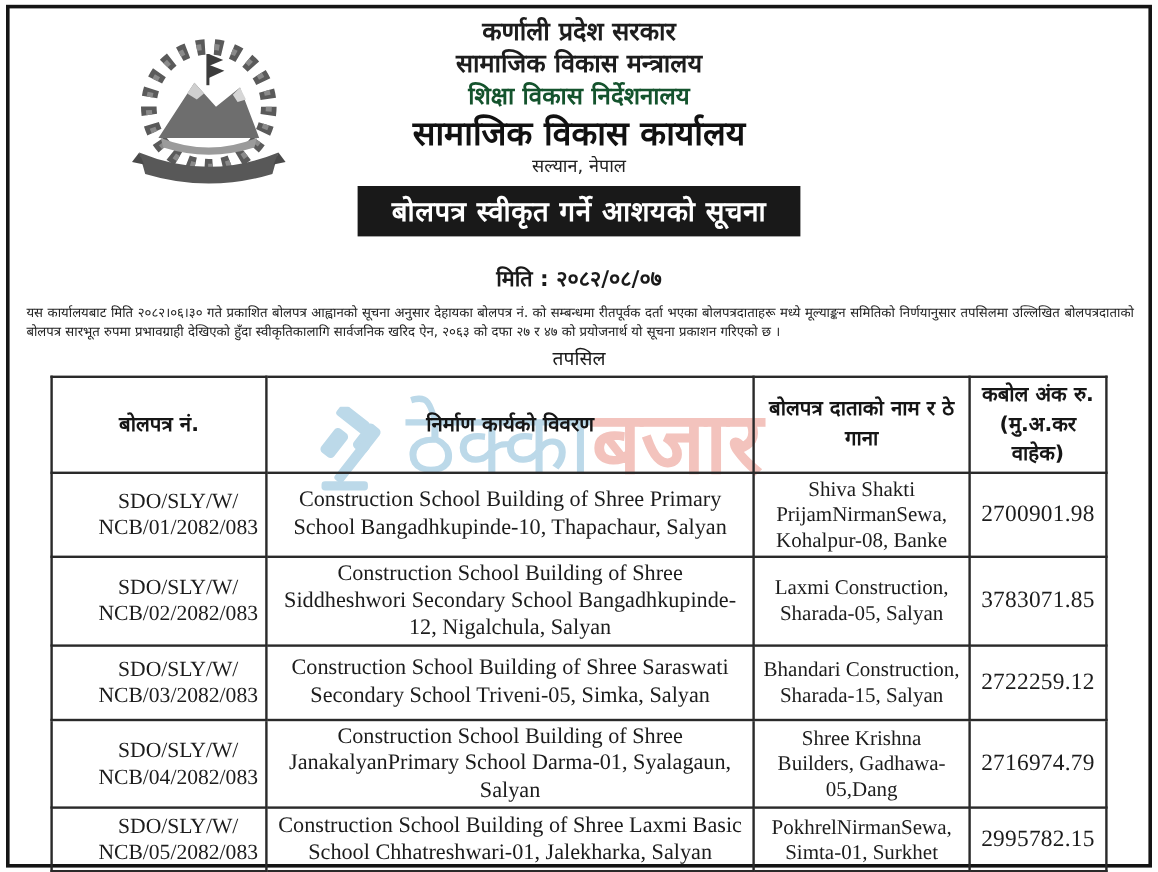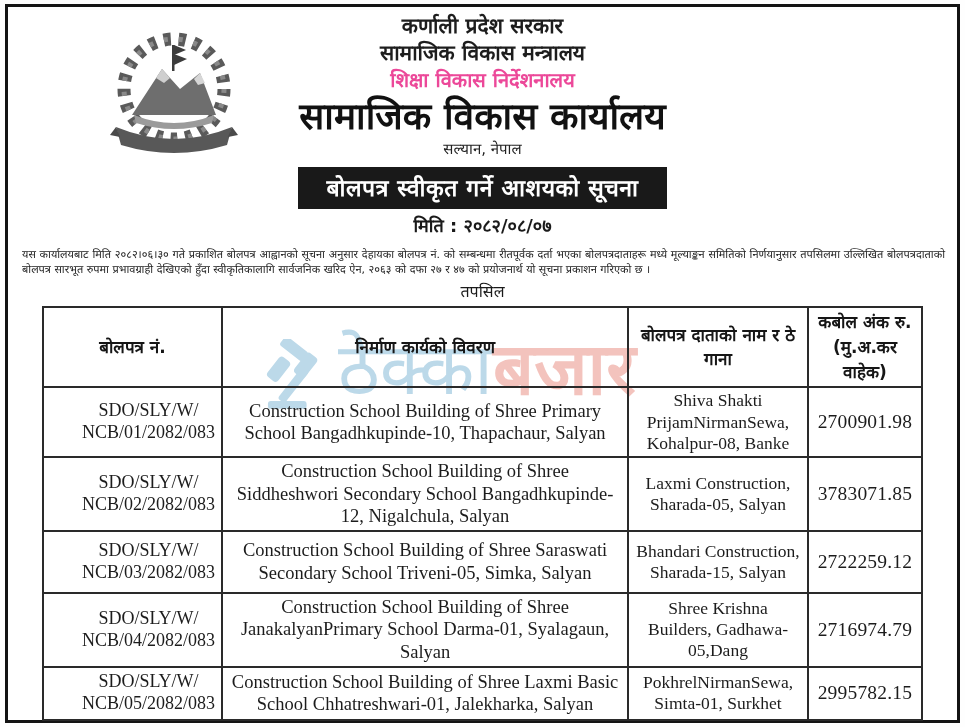--- a/index.html
+++ b/index.html
@@ -9,29 +9,29 @@
     overflow:hidden;
   }
   .frame {
     position:absolute; left:5px; top:4px; right:5px; bottom:4px;
     border:3px solid #141414; background:#fff; padding:6px 8px;
   }
   
   .header { position:relative; text-align:center; }
   .logo { position:absolute; left:88px; top:18px; width:140px; height:132px; }
   .hline1, .hline2 { font-size:21px; font-weight:bold; color:#1d1d1d; line-height:1.28; }
-  .hline3 { font-size:20px; font-weight:bold; color:#ec4899; line-height:1.3; }
-  .hline4 { font-size:37px; font-weight:bold; color:#111; line-height:1.25; margin-top:1px; }
+  .hline3 { font-size:20px; font-weight:bold; color:#14532d; line-height:1.3; }
+  .hline4 { font-size:28px; font-weight:bold; color:#111; line-height:1.25; margin-top:1px; }
   .hline5 { font-size:15px; color:#222; line-height:1.3; }
   .notice-box {
     display:inline-block; background:#191919; color:#fff;
     font-size:23px; font-weight:bold; padding:4px 28px 6px; margin-top:7px;
     letter-spacing:0.5px;
   }
-  .date-line { font-size:18px; font-weight:bold; color:#1a1a1a; margin-top:4px; }
+  .date-line { font-size:18px; font-weight:bold; color:#1a1a1a; margin-top:22px; }
   
   .para {
     margin:10px 4px 0 6px; text-align:justify;
     font-size:11px; line-height:1.40; color:#222;
   }
   .caption { text-align:center; font-weight:normal; font-size:16px; color:#1a1a1a; margin:3px 0 4px; }
   
   .watermark {
     position:absolute; left:258px; top:326px; z-index:1;
     display:flex; align-items:flex-start; pointer-events:none;

